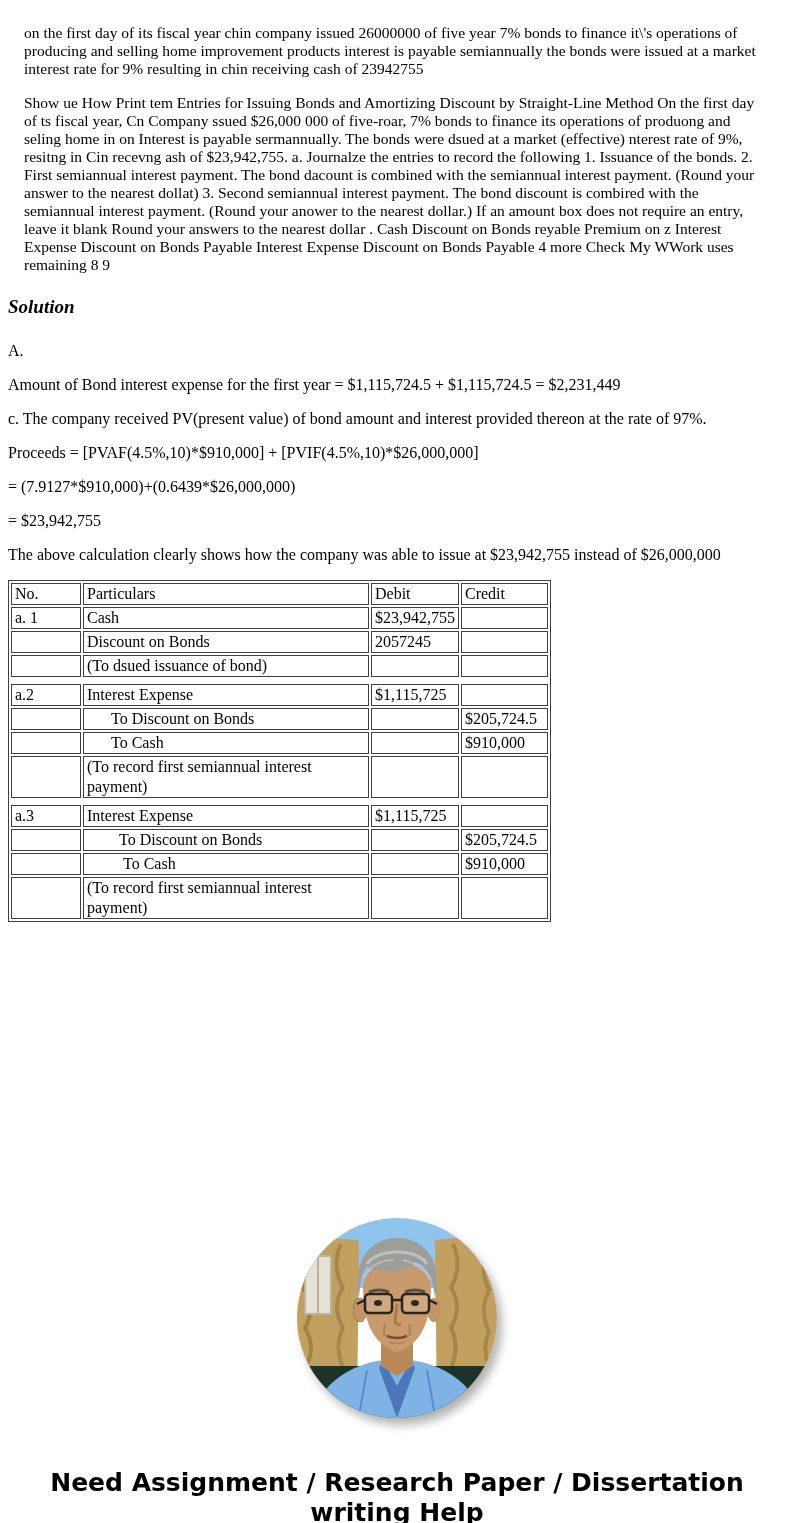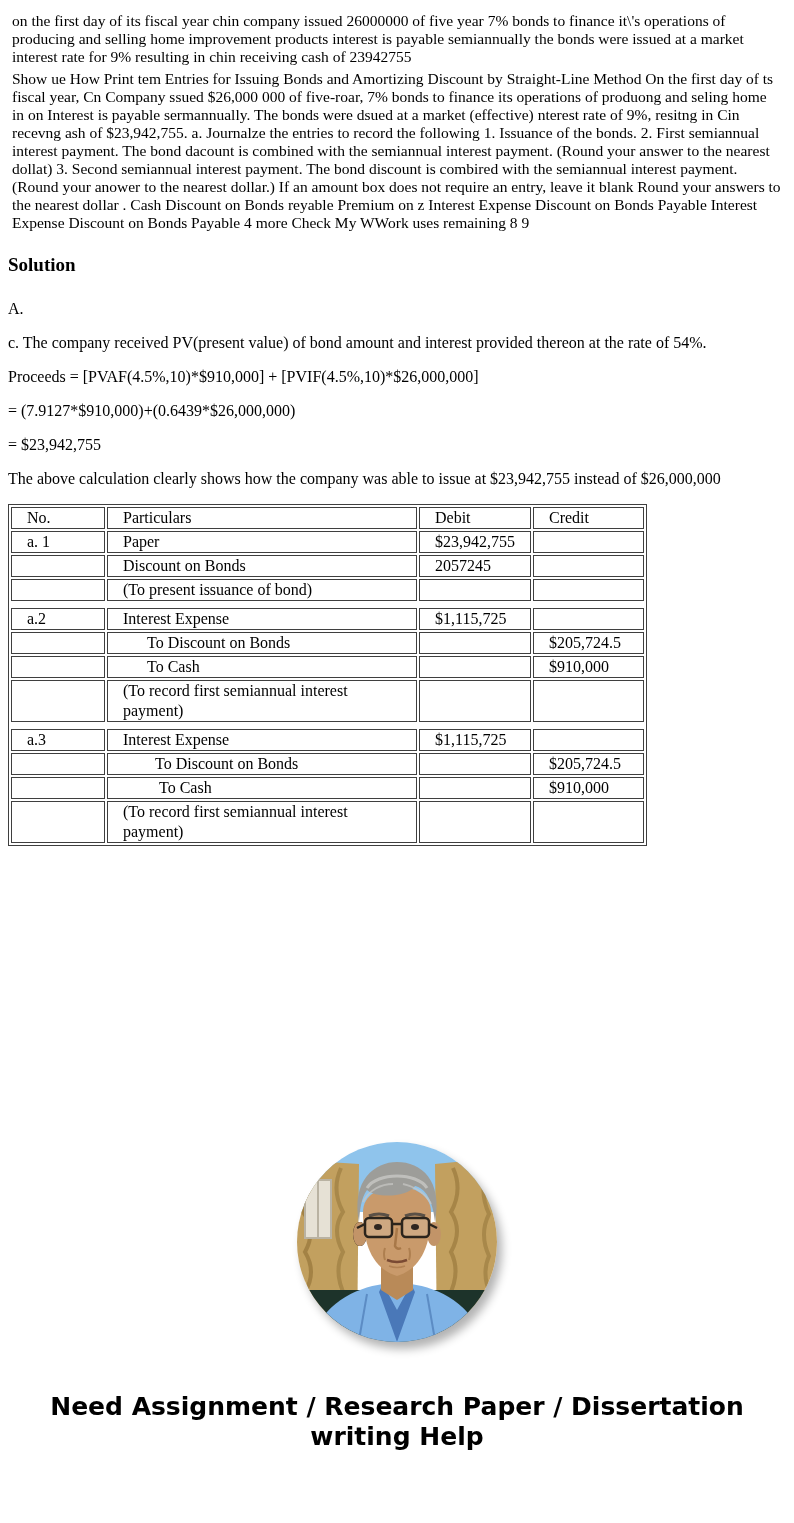--- a/index.html
+++ b/index.html
@@ -3,37 +3,38 @@
 <meta charset="utf-8">
 <style>
   html, body { background:#ffffff; }
   body {
     margin: 8px;
     width: 778px;
     color: #000;
     font-family: "Liberation Serif", serif;
     font-size: 16px;
   }
-  .qtext div { margin: 4px; line-height: 18px; font-size: 15.5px; }
+  .qtext div { margin: 16px; line-height: 18px; font-size: 15.5px; }
   h3.sol-heading {
     font-size: 19px;
     font-weight: bold;
     margin: 22px 0 24px 0;
+    font-style: italic;
   }
   p.sol-line { margin: 16px 0; line-height: 18px; }
 
   table.journal {
     border-collapse: separate;
     border-spacing: 2px;
     border: 1px solid var(--tborder, #3f3f3f);
     margin-top: 14px;
   }
   table.journal th, table.journal td {
     border: 1px solid var(--tborder, #3f3f3f);
-    padding: 0px 15px;
+    padding: 0px 3px;
     font-weight: normal;
     text-align: left;
     vertical-align: top;
     font-size: 16px;
     line-height: 20px;
     white-space: pre-wrap;
   }
   .col-no { width: 62px; }
   .col-particulars { width: 278px; }
   .col-debit { width: 78px; }
@@ -65,52 +66,53 @@
 
 <div class="qtext">
   <div>on the first day of its fiscal year chin company issued 26000000 of five year 7% bonds to finance it\'s operations of producing and selling home improvement products interest is payable semiannually the bonds were issued at a market interest rate for 9% resulting in chin receiving cash of 23942755</div>
   <div>Show ue How Print tem Entries for Issuing Bonds and Amortizing Discount by Straight-Line Method On the first day of ts fiscal year, Cn Company ssued $26,000 000 of five-roar, 7% bonds to finance its operations of produong and seling home in on Interest is payable sermannually. The bonds were dsued at a market (effective) nterest rate of 9%, resitng in Cin recevng ash of $23,942,755. a. Journalze the entries to record the following 1. Issuance of the bonds. 2. First semiannual interest payment. The bond dacount is combined with the semiannual interest payment. (Round your answer to the nearest dollat) 3. Second semiannual interest payment. The bond discount is combired with the semiannual interest payment. (Round your anower to the nearest dollar.) If an amount box does not require an entry, leave it blank Round your answers to the nearest dollar . Cash Discount on Bonds reyable Premium on z Interest Expense Discount on Bonds Payable Interest Expense Discount on Bonds Payable 4 more Check My WWork uses remaining 8 9</div>
 </div>
 
 <h3 class="sol-heading">Solution</h3>
 
 <div>
   <p class="sol-line">A.</p>
-  <p class="sol-line">c. The company received PV(present value) of bond amount and interest provided thereon at the rate of 54%.</p>
+  <p class="sol-line">Amount of Bond interest expense for the first year = $1,115,724.5 + $1,115,724.5 = $2,231,449</p>
+  <p class="sol-line">c. The company received PV(present value) of bond amount and interest provided thereon at the rate of 97%.</p>
   <p class="sol-line">Proceeds = [PVAF(4.5%,10)*$910,000] + [PVIF(4.5%,10)*$26,000,000]</p>
   <p class="sol-line">= (7.9127*$910,000)+(0.6439*$26,000,000)</p>
   <p class="sol-line">= $23,942,755</p>
   <p class="sol-line">The above calculation clearly shows how the company was able to issue at $23,942,755 instead of $26,000,000</p>
 </div>
 
 <table class="journal">
   <thead>
     <tr>
       <th class="col-no">No.</th>
       <th class="col-particulars">Particulars</th>
       <th class="col-debit">Debit</th>
       <th class="col-credit">Credit</th>
     </tr>
   </thead>
   <tbody id="journal-body">
       <tr>
         <td class="col-no">a. 1</td>
-        <td class="col-particulars">Paper</td>
+        <td class="col-particulars">Cash</td>
         <td class="col-debit">$23,942,755</td>
         <td class="col-credit">&nbsp;</td>
       </tr>
       <tr>
         <td class="col-no">&nbsp;</td>
         <td class="col-particulars">Discount on Bonds</td>
         <td class="col-debit">2057245</td>
         <td class="col-credit">&nbsp;</td>
       </tr>
       <tr>
         <td class="col-no">&nbsp;</td>
-        <td class="col-particulars">(To present issuance of bond)</td>
+        <td class="col-particulars">(To dsued issuance of bond)</td>
         <td class="col-debit">&nbsp;</td>
         <td class="col-credit">&nbsp;</td>
       </tr>
       <tr class="spacer-row">
         <td colspan="4"></td>
       </tr>
       <tr>
         <td class="col-no">a.2</td>
         <td class="col-particulars">Interest Expense</td>
         <td class="col-debit">$1,115,725</td>

